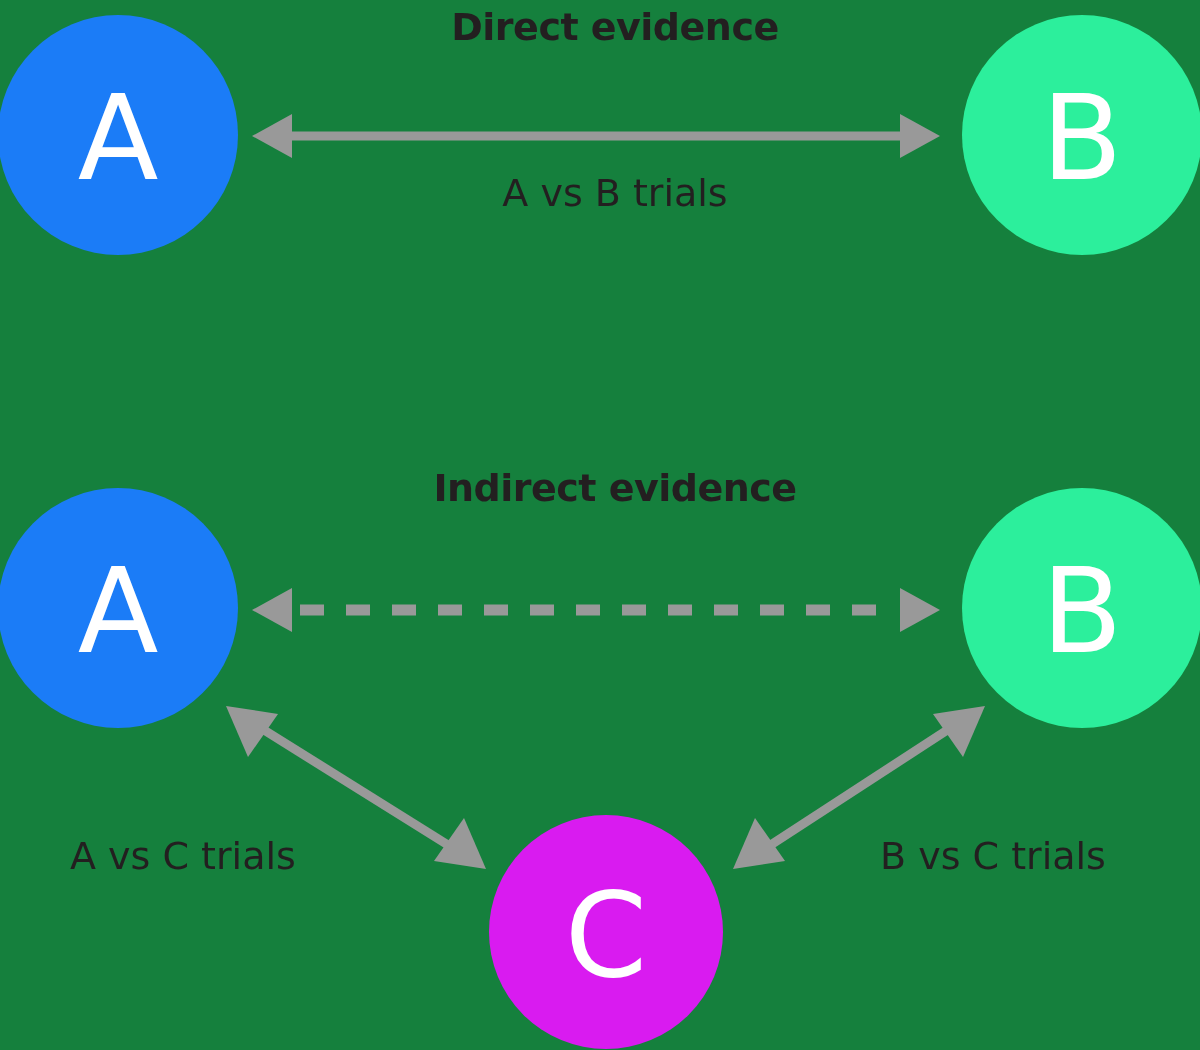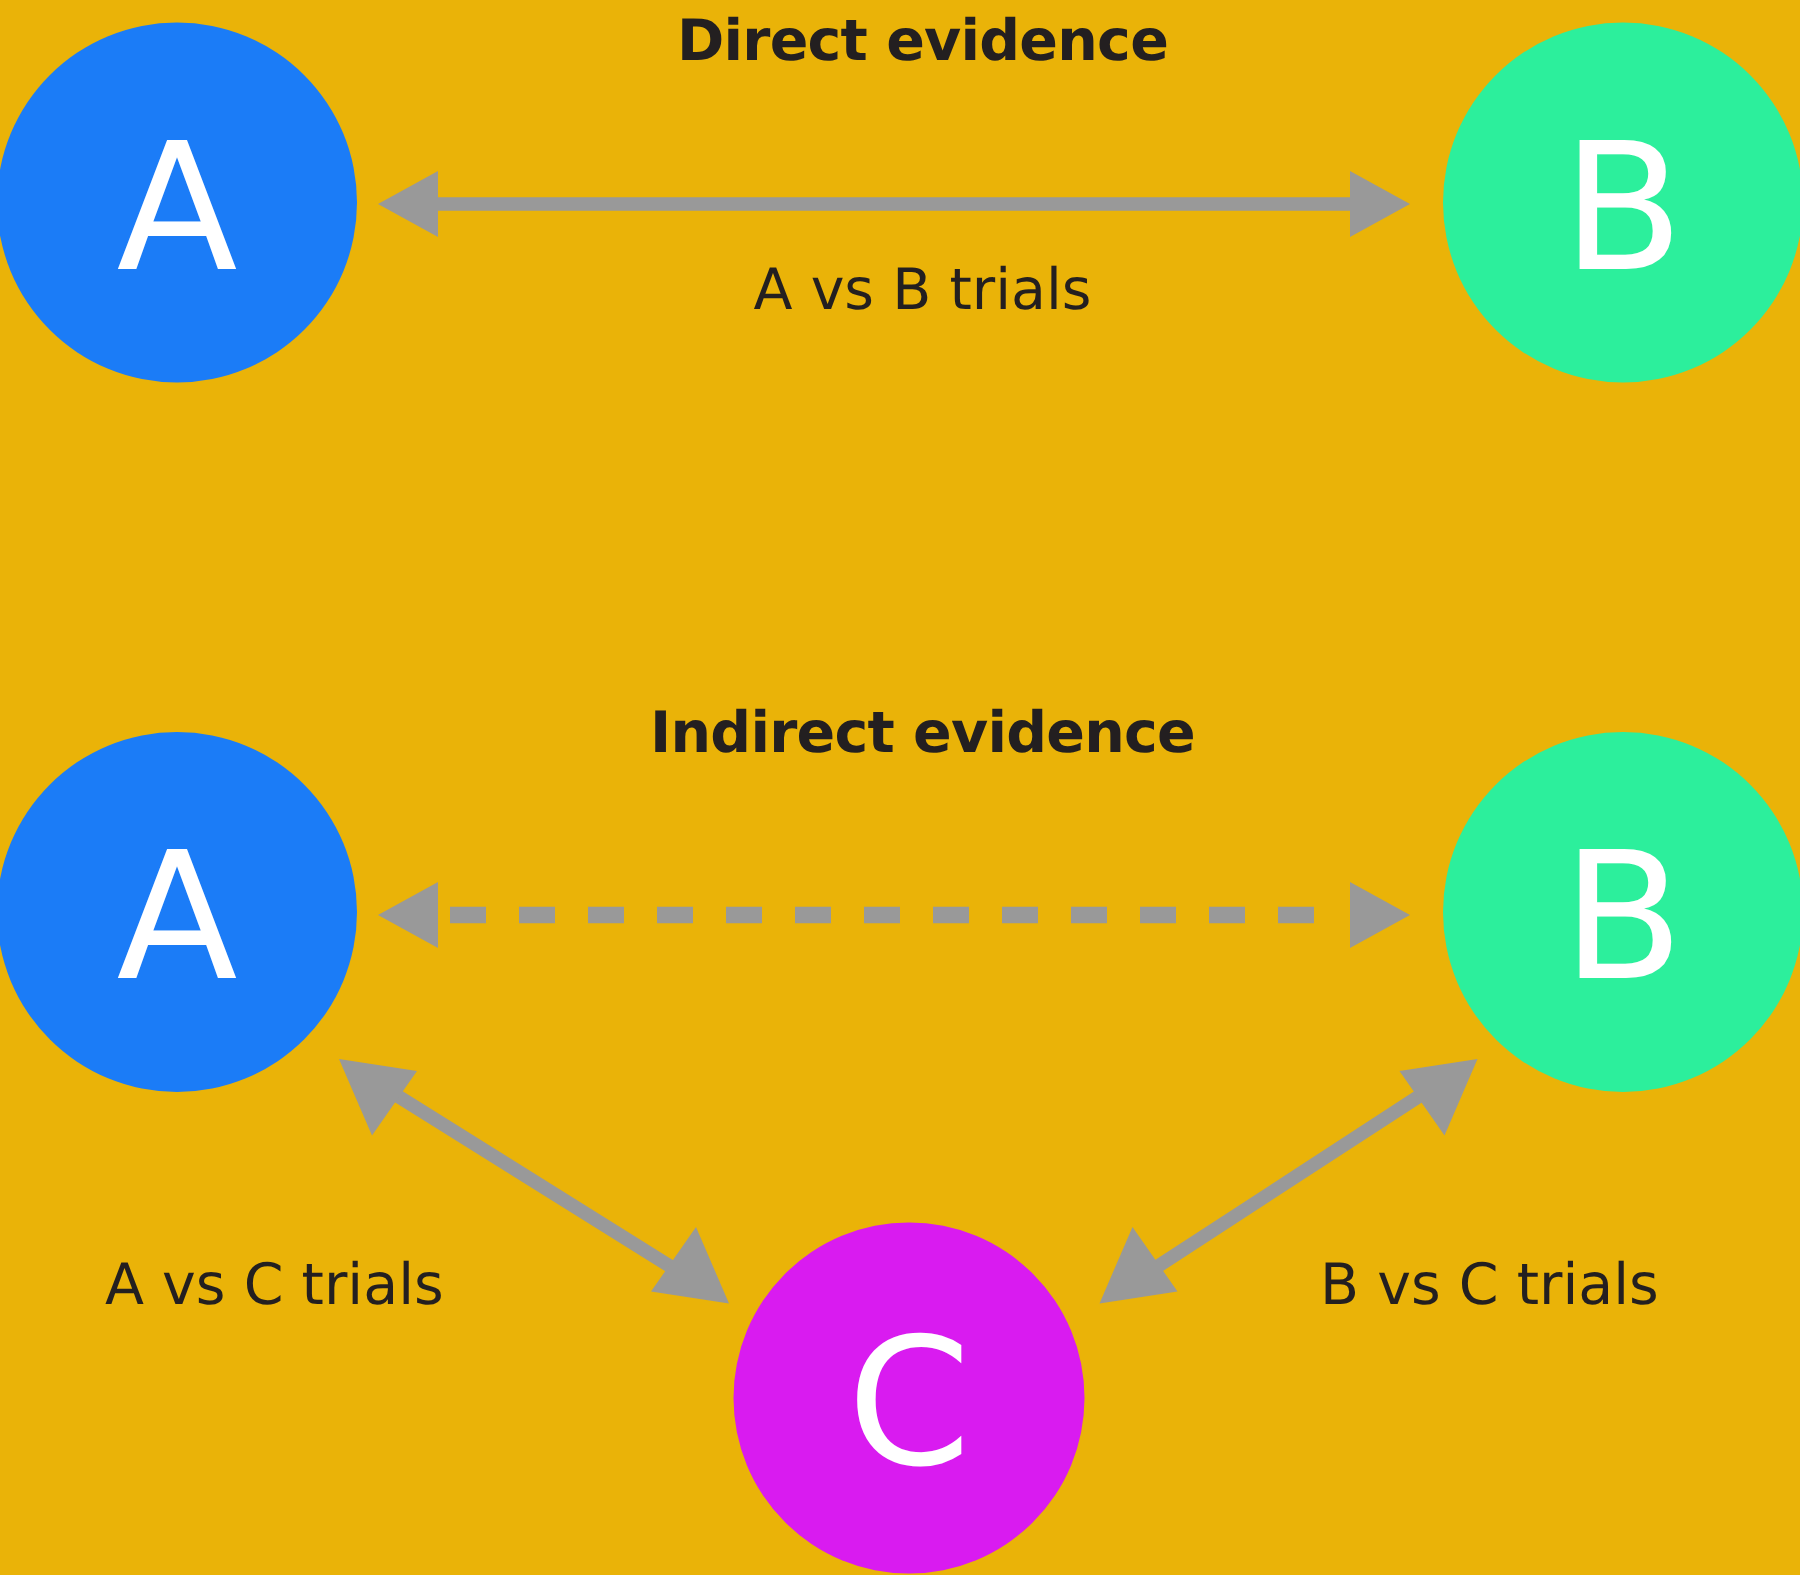--- a/index.html
+++ b/index.html
@@ -4,21 +4,21 @@
 <style>
   html, body {
     margin: 0;
     padding: 0;
     background: #ffffff;
   }
   #stage {
     position: relative;
     width: 1200px;
     height: 1050px;
-    background: #eab308;
+    background: #15803d;
     overflow: hidden;
     font-family: "DejaVu Sans", "Liberation Sans", sans-serif;
   }
   #diagram-svg {
     position: absolute;
     left: 0;
     top: 0;
     width: 1200px;
     height: 1050px;
   }

